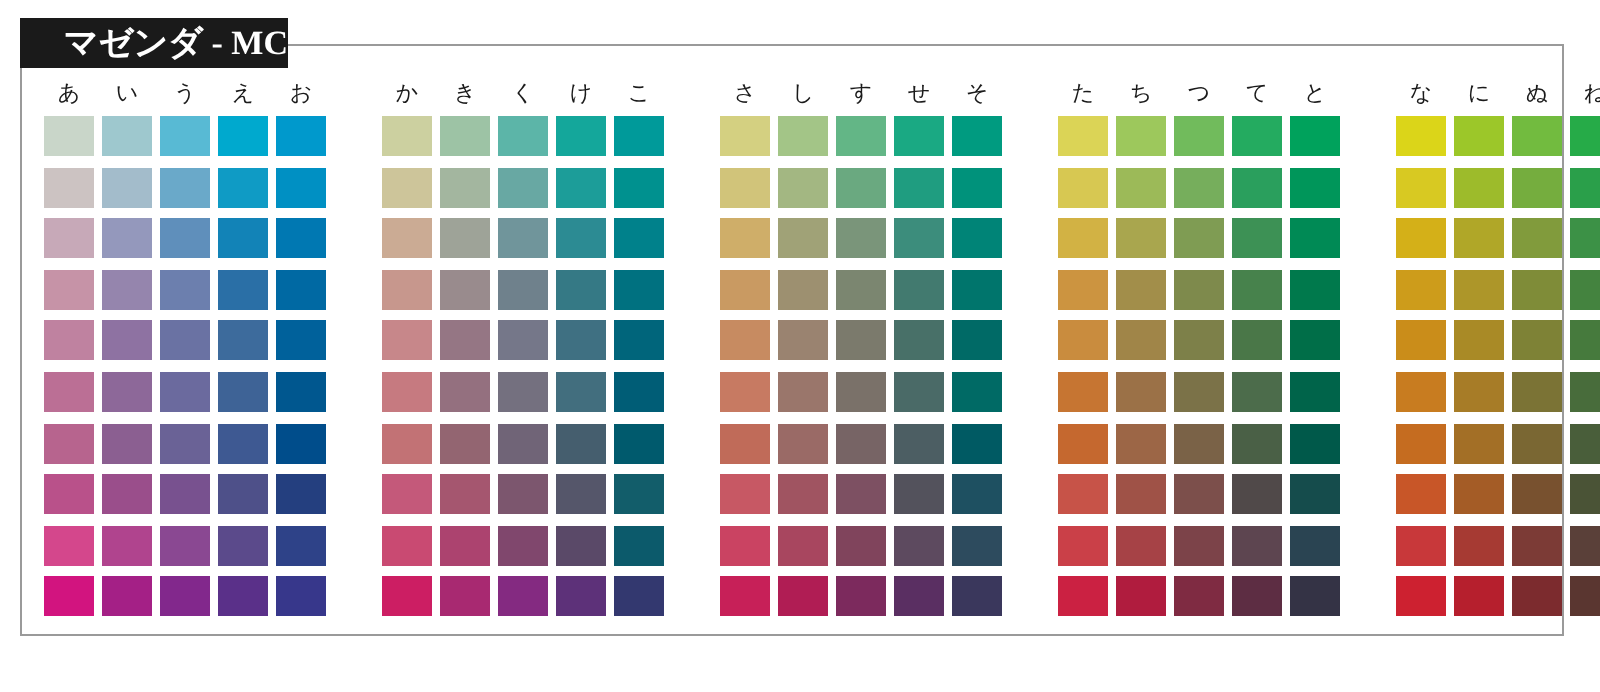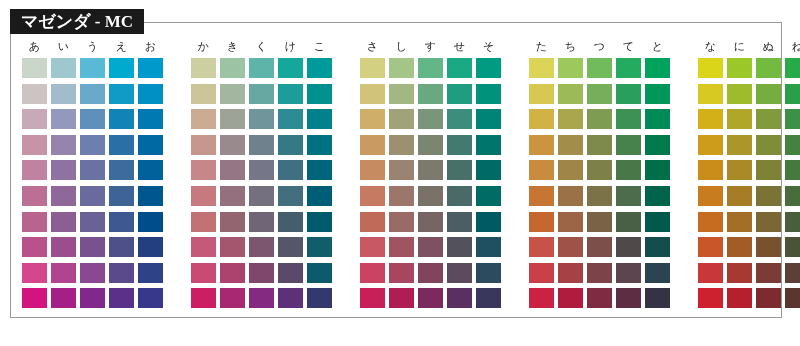--- a/index.html
+++ b/index.html
@@ -41,21 +41,21 @@
   }
   .title-plate {
     position: absolute;
     left: 10px;
     top: 9px;
     width: 134px;
     height: 25px;
     background: #1a1a1a;
     display: flex;
     align-items: center;
-    justify-content: center;
+    justify-content: flex-end;
     box-sizing: border-box;
   }
   .title-text {
     color: #ffffff;
     font-family: "Liberation Serif", "DejaVu Serif", serif;
     font-size: 17px;
     font-weight: bold;
     line-height: 1;
     letter-spacing: 0px;
     white-space: nowrap;

